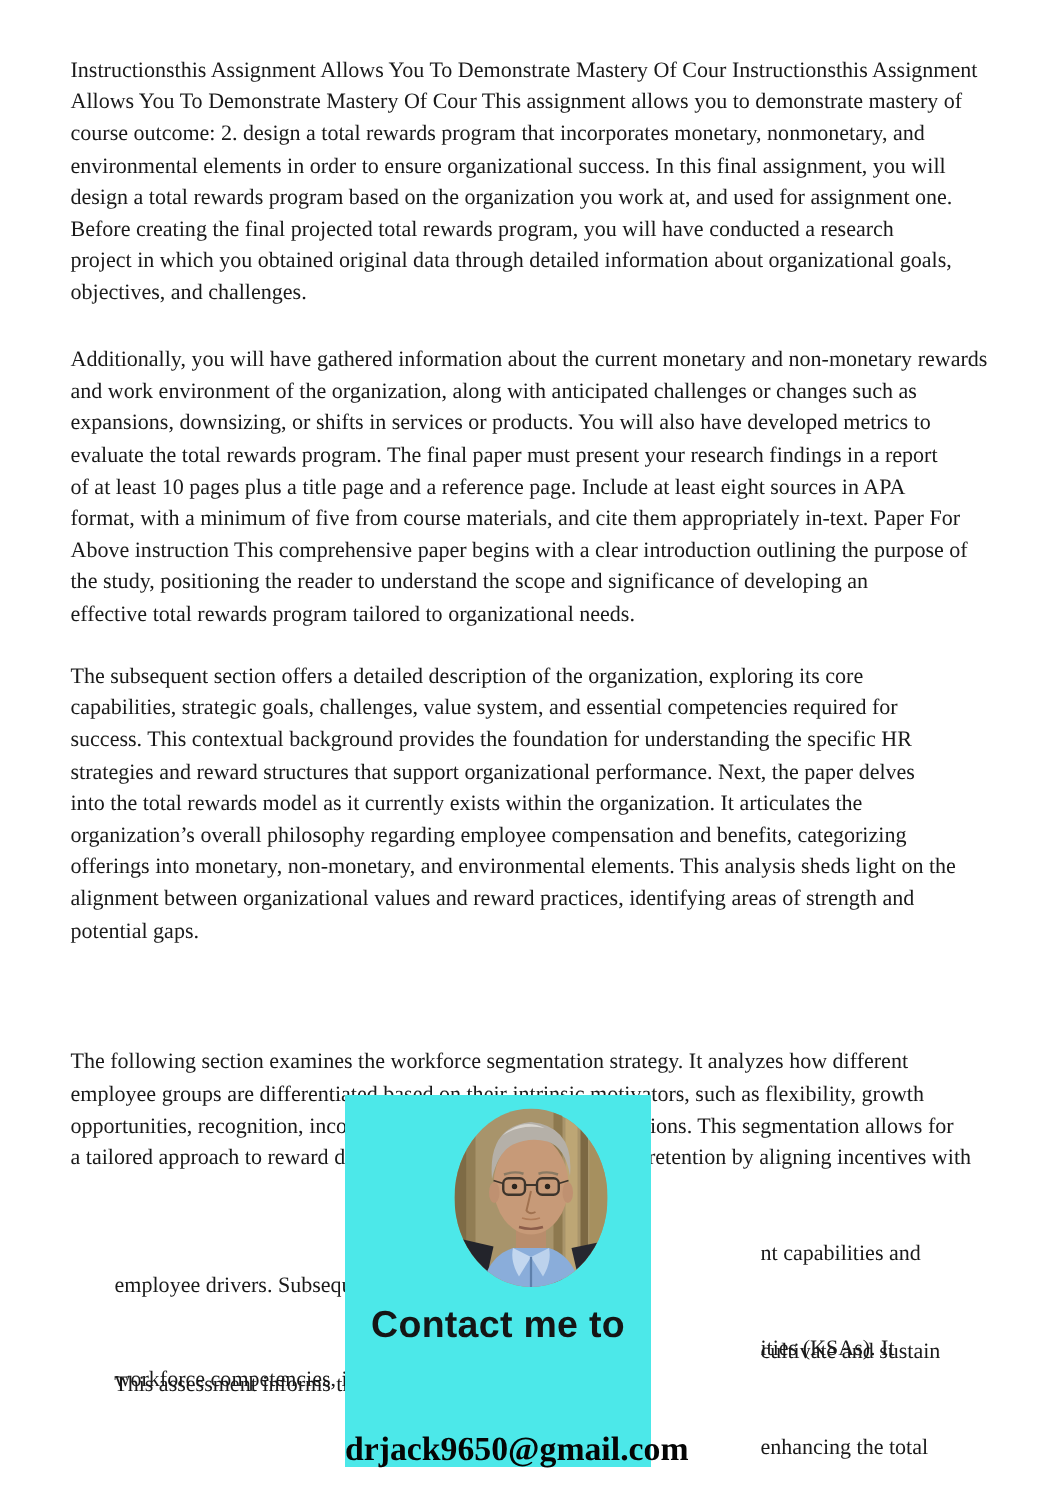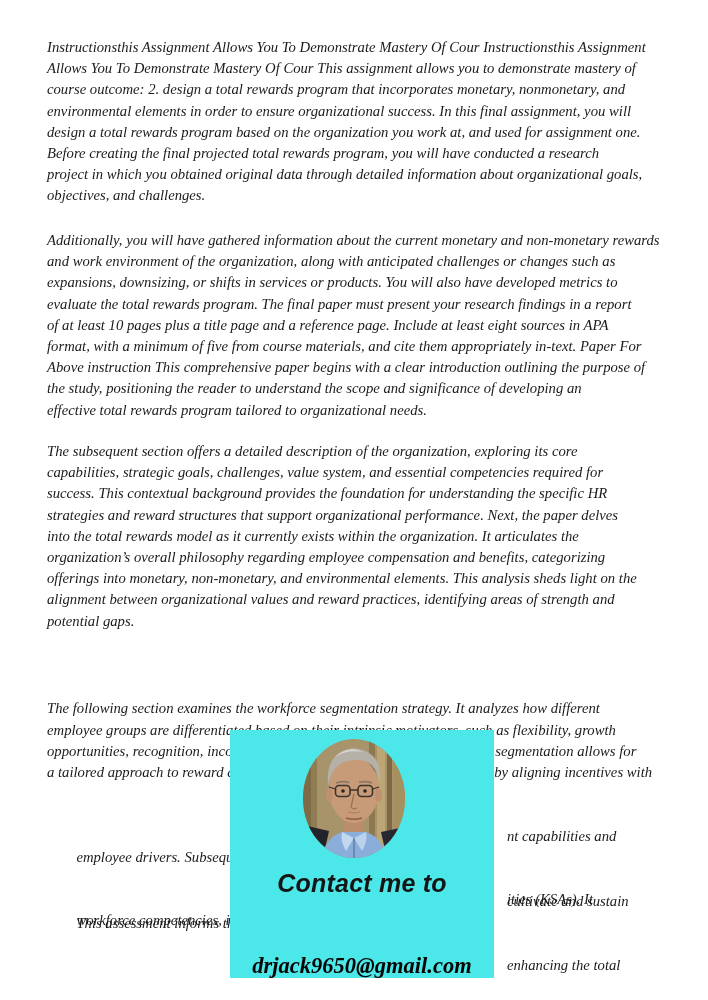--- a/index.html
+++ b/index.html
@@ -3,21 +3,20 @@
 <meta charset="utf-8">
 <style>
   html, body { margin: 0; padding: 0; }
   .page {
     position: relative;
     width: 708px;
     height: 1000px;
     background: #ffffff;
     overflow: hidden;
     font-family: "Liberation Serif", serif;
-    font-style: italic;
   }
   .doc {
     position: absolute;
     left: 47px;
     top: 0;
     width: 640px;
     color: #1a1a1a;
     font-size: 14.7px;
     line-height: 21.2px;
   }
@@ -40,21 +39,21 @@
     position: absolute;
     left: 434px;
     top: 0;
     margin-left: 26px;
   }
   
   .overlay-card {
     position: absolute;
     left: 230px;
     top: 730px;
-    width: 264px;
+    width: 204px;
     height: 248px;
     background: #4ce8e9;
     z-index: 5;
   }
   .photo-oval {
     position: absolute;
     left: 73px;
     top: 9px;
     width: 102px;
     height: 119px;

